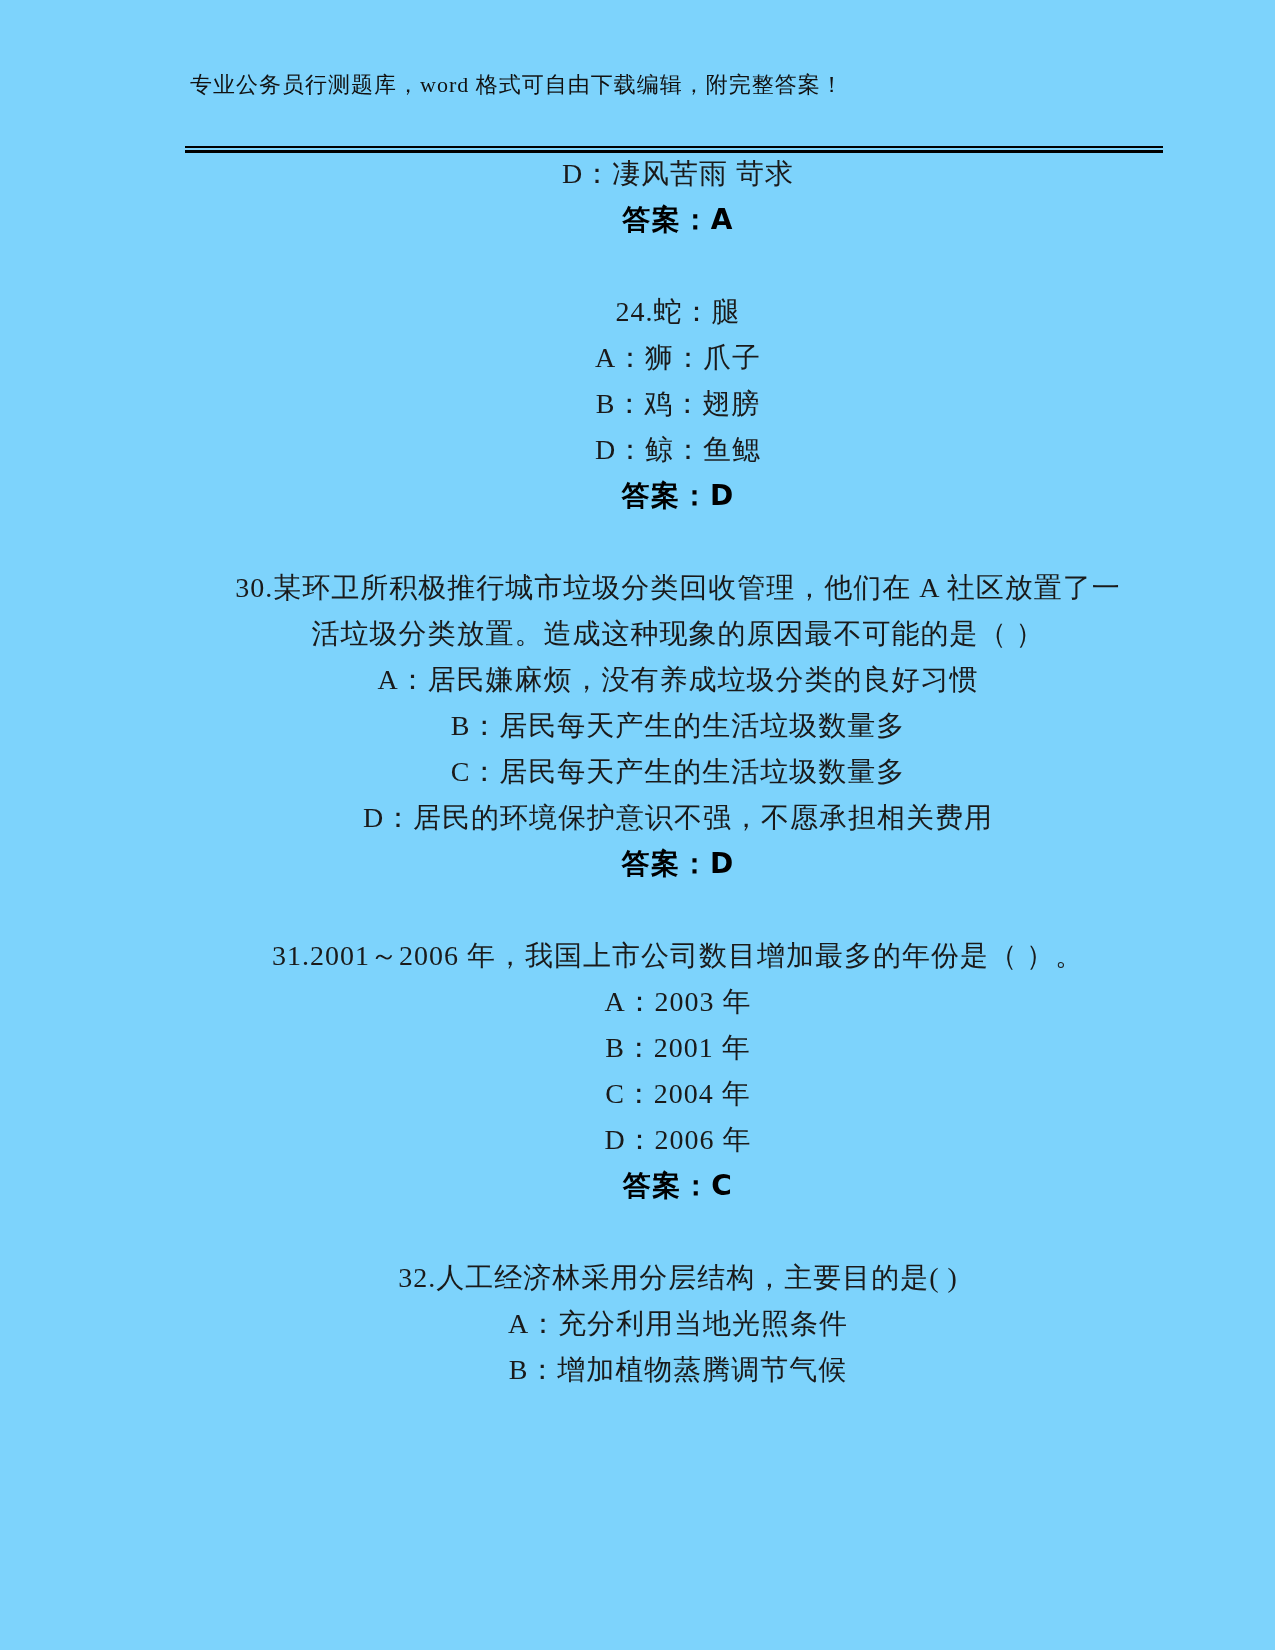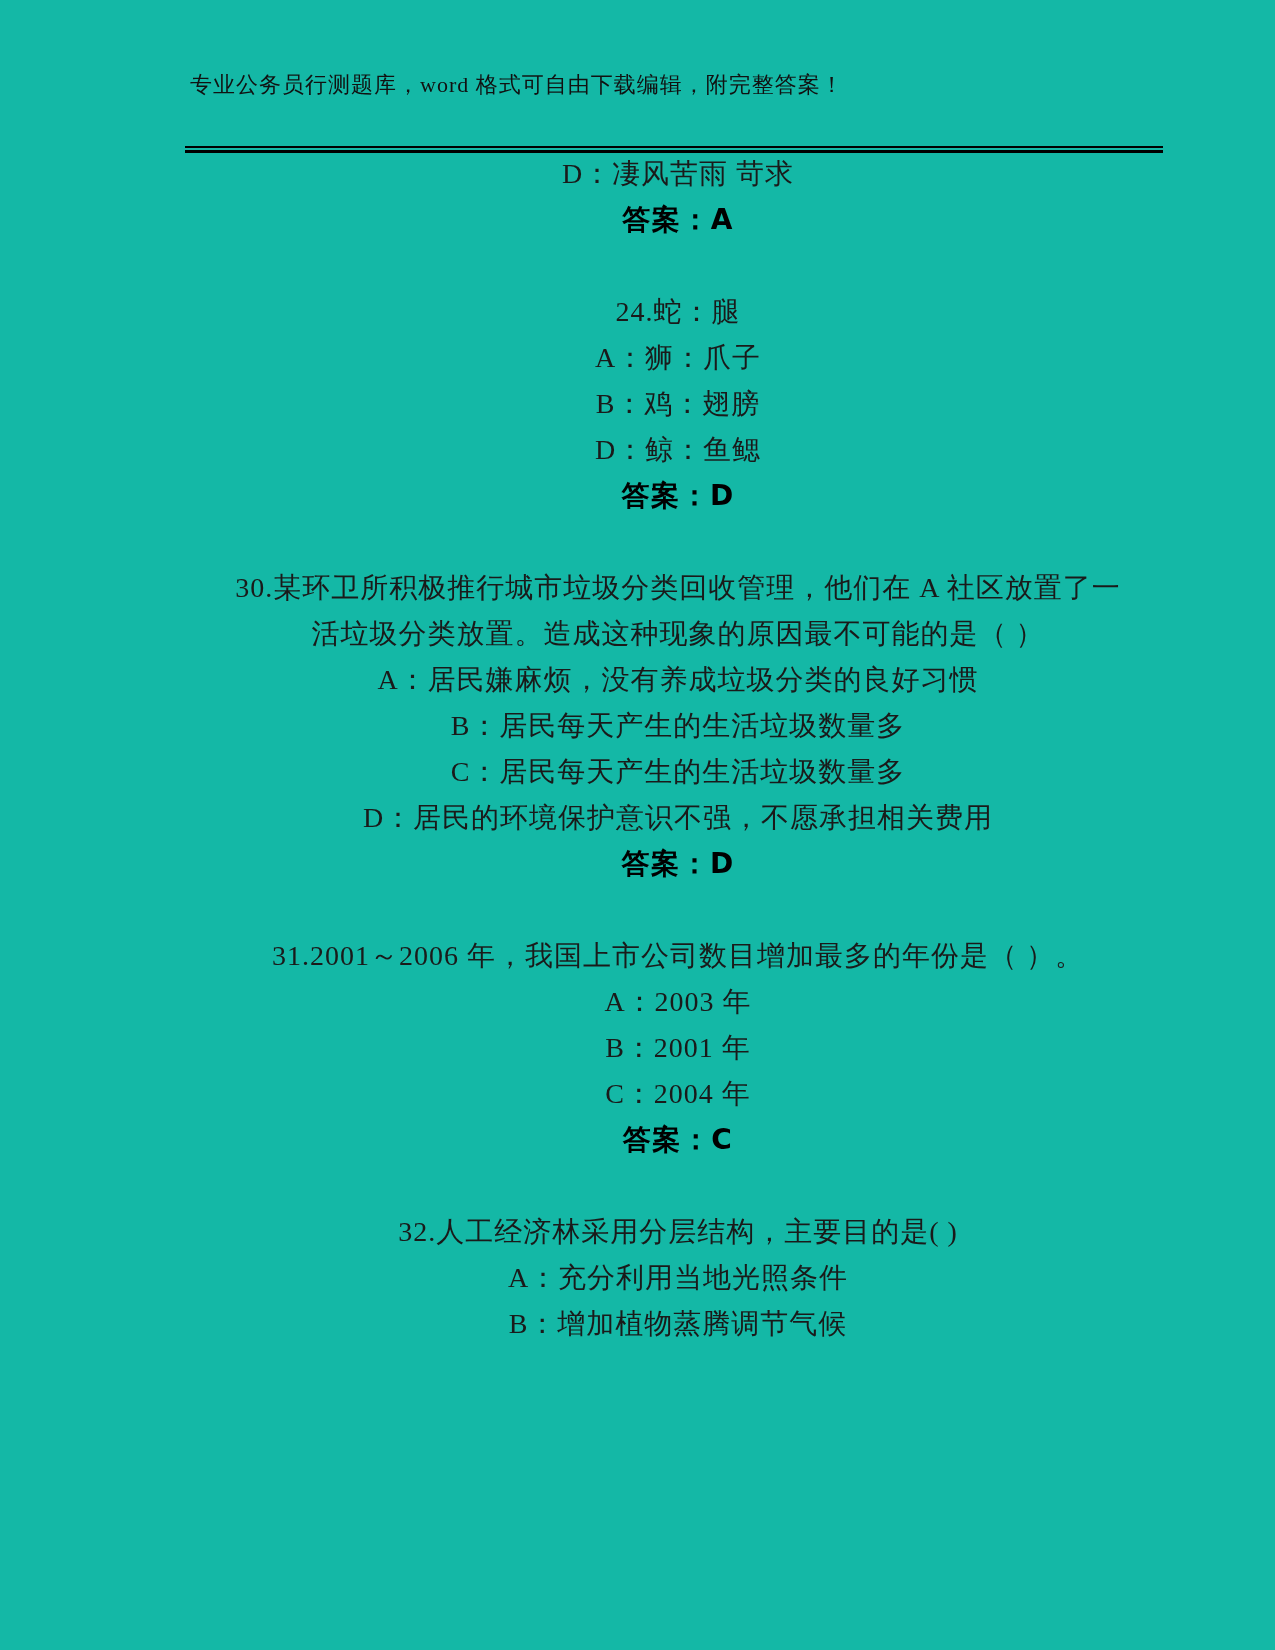--- a/index.html
+++ b/index.html
@@ -11,21 +11,21 @@
     width: 1275px;
     height: 1650px;
     position: relative;
     overflow: hidden;
     font-family: "Liberation Serif", serif;
     color: #1a1a1a;
   }
   .page {
     position: absolute;
     inset: 0;
-    background: #14b8a6;
+    background: #7dd3fc;
   }
   .header-title {
     position: absolute;
     top: 72px;
     left: 190px;
     font-size: 22px;
     line-height: 26px;
     letter-spacing: 1px;
     color: #111111;
     white-space: nowrap;
@@ -96,20 +96,21 @@
       <div class="line">C：居民每天产生的生活垃圾数量多</div>
       <div class="line">D：居民的环境保护意识不强，不愿承担相关费用</div>
       <div class="line answer">答案：D</div>
     </div>
 
     <div class="block">
       <div class="line">31.2001～2006 年，我国上市公司数目增加最多的年份是（ ）。</div>
       <div class="line">A：2003 年</div>
       <div class="line">B：2001 年</div>
       <div class="line">C：2004 年</div>
+      <div class="line">D：2006 年</div>
       <div class="line answer">答案：C</div>
     </div>
 
     <div class="block">
       <div class="line">32.人工经济林采用分层结构，主要目的是( )</div>
       <div class="line">A：充分利用当地光照条件</div>
       <div class="line">B：增加植物蒸腾调节气候</div>
     </div>
 
   </div>

